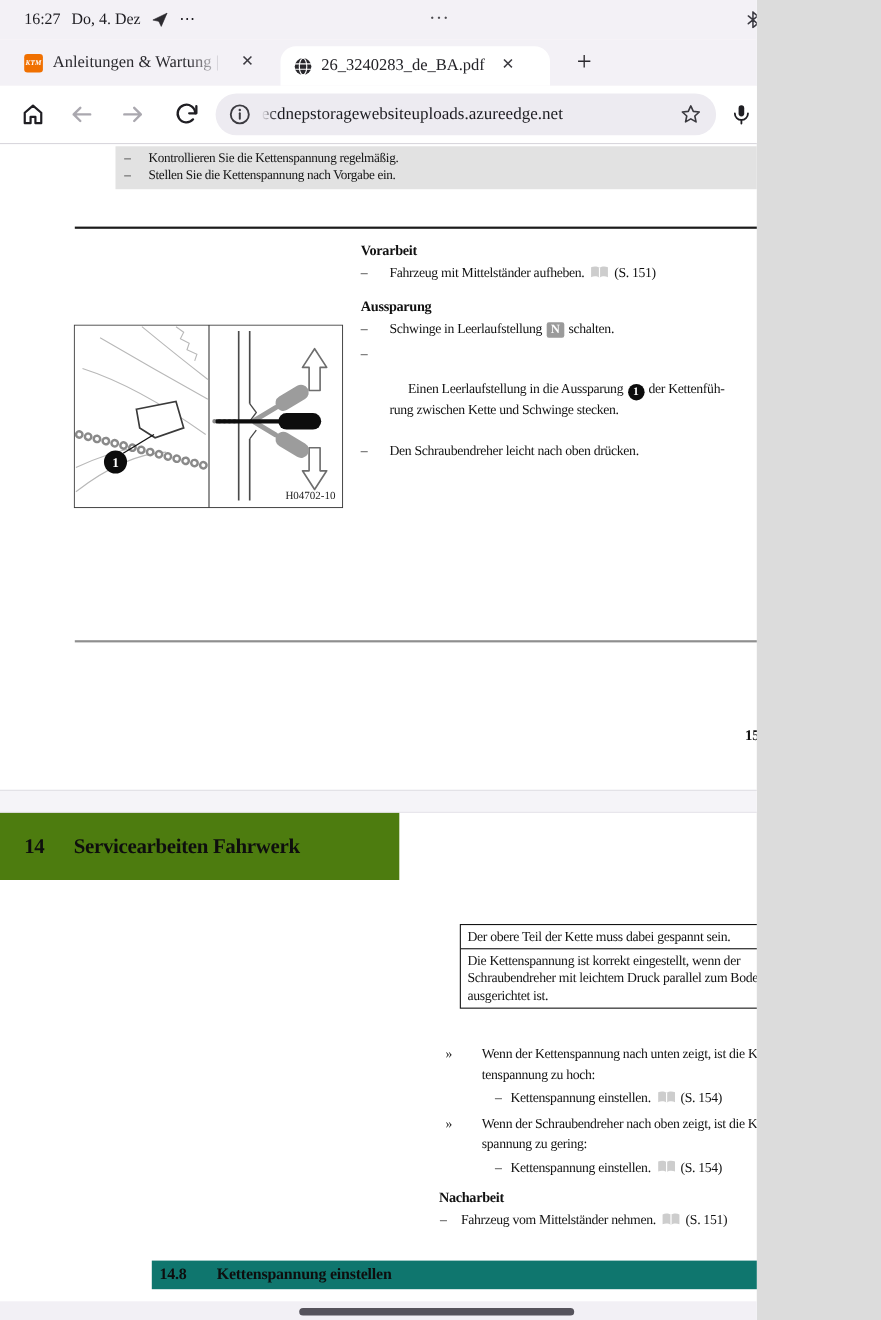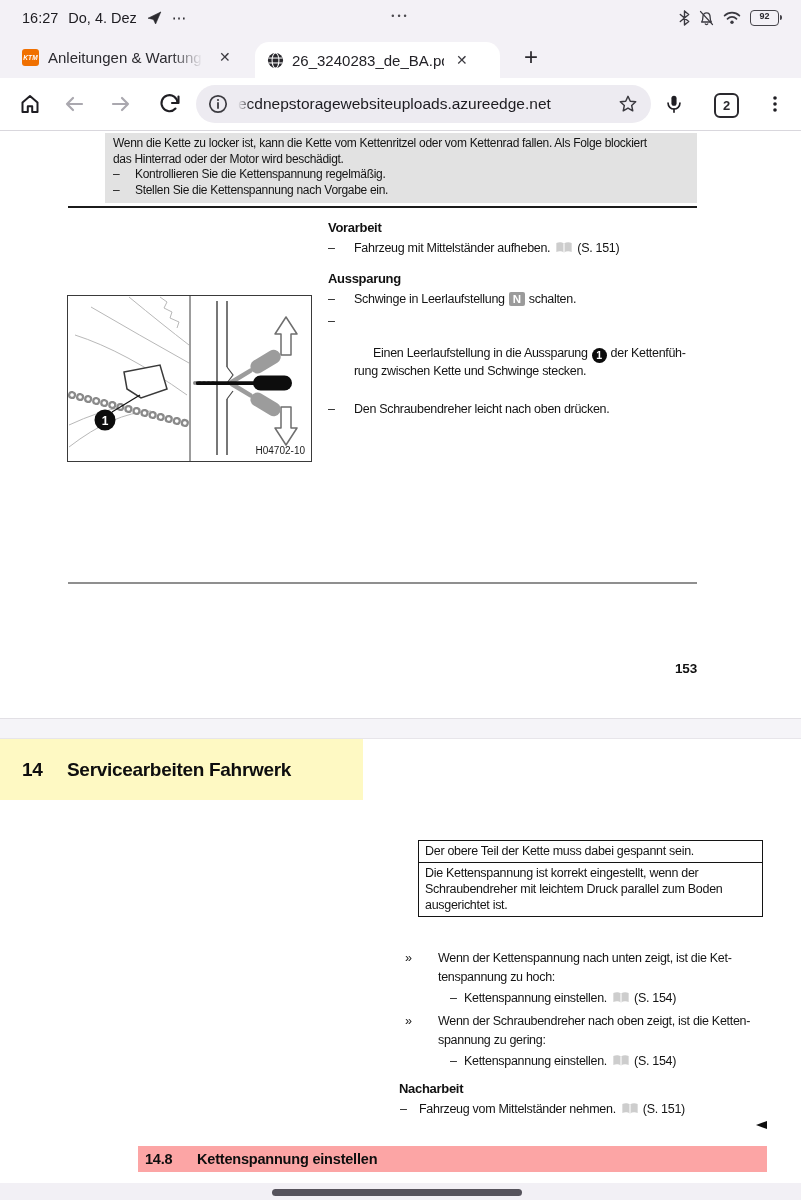--- a/index.html
+++ b/index.html
@@ -1,17 +1,17 @@
 <!DOCTYPE html>
 <html><head>
 <meta charset="utf-8">
 <style>
   html,body{margin:0;padding:0;background:#dcdcdc;}
-  .screen{position:relative;width:801px;height:1200px;background:#fff;overflow:hidden;
-          font-family:Liberation Sans, sans-serif;color:#111;}
+  .screen{position:relative;width:688px;height:1200px;background:#fff;overflow:hidden;
+          font-family:Liberation Serif, serif;color:#111;}
   
   .status-bar{position:absolute;left:0;top:0;width:801px;height:36px;background:#f3f1f6;
               display:flex;align-items:center;padding:0 22px;box-sizing:border-box;
               font-size:14.5px;color:#1d1c21;font-weight:500;}
   .sb-left{display:flex;align-items:center;gap:10px;}
   .sb-center{position:absolute;left:50%;transform:translateX(-50%);color:#4c4b50;font-size:9px;letter-spacing:3px;top:11px;}
   .sb-right{margin-left:auto;display:flex;align-items:center;gap:9px;}
   .battery{position:relative;width:27px;height:14px;border:1.5px solid #45444a;border-radius:4px;
            display:flex;align-items:flex-start;justify-content:center;font-size:9px;font-weight:bold;color:#2a292e;}
   .battery:after{content:"";position:absolute;right:-4px;top:3.5px;width:2.5px;height:5px;background:#45444a;border-radius:0 2px 2px 0;}
@@ -55,36 +55,36 @@
   .nkey{display:inline-block;background:#9b9b9b;color:#fff;font-weight:bold;font-size:11.5px;
         padding:0px 4px;border-radius:2px;margin:0 4px;line-height:14px;}
   .callout-inline{display:inline-block;width:15px;height:15px;border-radius:50%;background:#0c0c0c;color:#fff;
                   font-size:10.5px;font-weight:bold;text-align:center;line-height:15px;margin:0 4px;vertical-align:-2px;letter-spacing:0;}
   .figure-box{position:absolute;left:67px;top:295px;width:245px;height:167px;}
   .pagenum{position:absolute;left:597px;top:628px;width:100px;text-align:right;font-size:13.5px;font-weight:bold;letter-spacing:-0.2px;margin-top:33px;}
   
   .page-gap{position:absolute;left:0;top:718px;width:801px;height:21px;background:#f5f4f8;
             border-top:1px solid #e2e0e5;border-bottom:1px solid #e7e5ea;box-sizing:border-box;}
   
-  .chapterbar{position:absolute;left:0;top:739px;width:363px;height:61px;background:#fef9c3;
+  .chapterbar{position:absolute;left:0;top:739px;width:363px;height:61px;background:#4d7c0f;
               display:flex;align-items:center;font-size:19px;font-weight:bold;color:#0e0e0e;letter-spacing:-0.3px;}
   .chapterbar .num{margin-left:22px;width:45px;}
   .infotable{position:absolute;left:418px;top:840px;width:345px;border:1px solid #141414;box-sizing:border-box;}
   .infotable .row{padding:2px 6px 3px;border-bottom:1px solid #141414;white-space:pre;}
   .infotable .row:last-child{border-bottom:none;}
   .results{position:absolute;left:405px;top:949px;width:380px;line-height:19px;}
   .res-item{position:relative;padding-left:33px;margin-bottom:4px;}
   .res-item>.marker{position:absolute;left:0;top:0;}
   .res-sub{position:relative;padding-left:14px;margin:2px 0 2px 12px;}
   .res-sub>.marker{position:absolute;left:0;top:0;}
   .nach-item{position:absolute;left:400px;top:1101px;width:360px;padding-left:19px;box-sizing:border-box;}
   .nach-item .marker{position:absolute;left:0;top:0;}
   .tri-left{position:absolute;left:756px;top:1121px;width:0;height:0;
             border-top:4.5px solid transparent;border-bottom:4.5px solid transparent;border-right:11px solid #0e0e0e;}
-  .sectionbar{position:absolute;left:138px;top:1146px;width:629px;height:26px;background:#fca5a5;
+  .sectionbar{position:absolute;left:138px;top:1146px;width:629px;height:26px;background:#0f766e;
               display:flex;align-items:center;font-size:14.5px;font-weight:bold;color:#0e0e0e;letter-spacing:-0.2px;}
   .sectionbar .num{margin-left:7px;width:52px;}
   .bottom-band{position:absolute;left:0;top:1183px;width:801px;height:17px;background:#f2f0f5;}
   .nav-pill{position:absolute;left:272px;top:1189px;width:250px;height:7px;border-radius:4px;background:#56535c;}
   svg{display:block;}
 </style>
 </head>
 <body>
 
 <div class="screen">
@@ -198,22 +198,20 @@
     <span class="tb-icon" style="left:763px">
       <svg width="20" height="20" viewBox="0 0 20 20">
           <circle cx="10" cy="4" r="1.8" fill="#1f1e23"></circle>
           <circle cx="10" cy="10" r="1.8" fill="#1f1e23"></circle>
           <circle cx="10" cy="16" r="1.8" fill="#1f1e23"></circle>
         </svg>
     </span>
   </div>
 
   <div class="warnbox doc">
-    <div class="pre">Wenn die Kette zu locker ist, kann die Kette vom Kettenritzel oder vom Kettenrad fallen. Als Folge blockiert
-das Hinterrad oder der Motor wird beschädigt.</div>
     <div class="dlist-item">
       <span class="marker">–</span>
       <span>Kontrollieren Sie die Kettenspannung regelmäßig.</span>
     </div>
     <div class="dlist-item">
       <span class="marker">–</span>
       <span>Stellen Sie die Kettenspannung nach Vorgabe ein.</span>
     </div>
   </div>
   <div class="hr1"></div>

